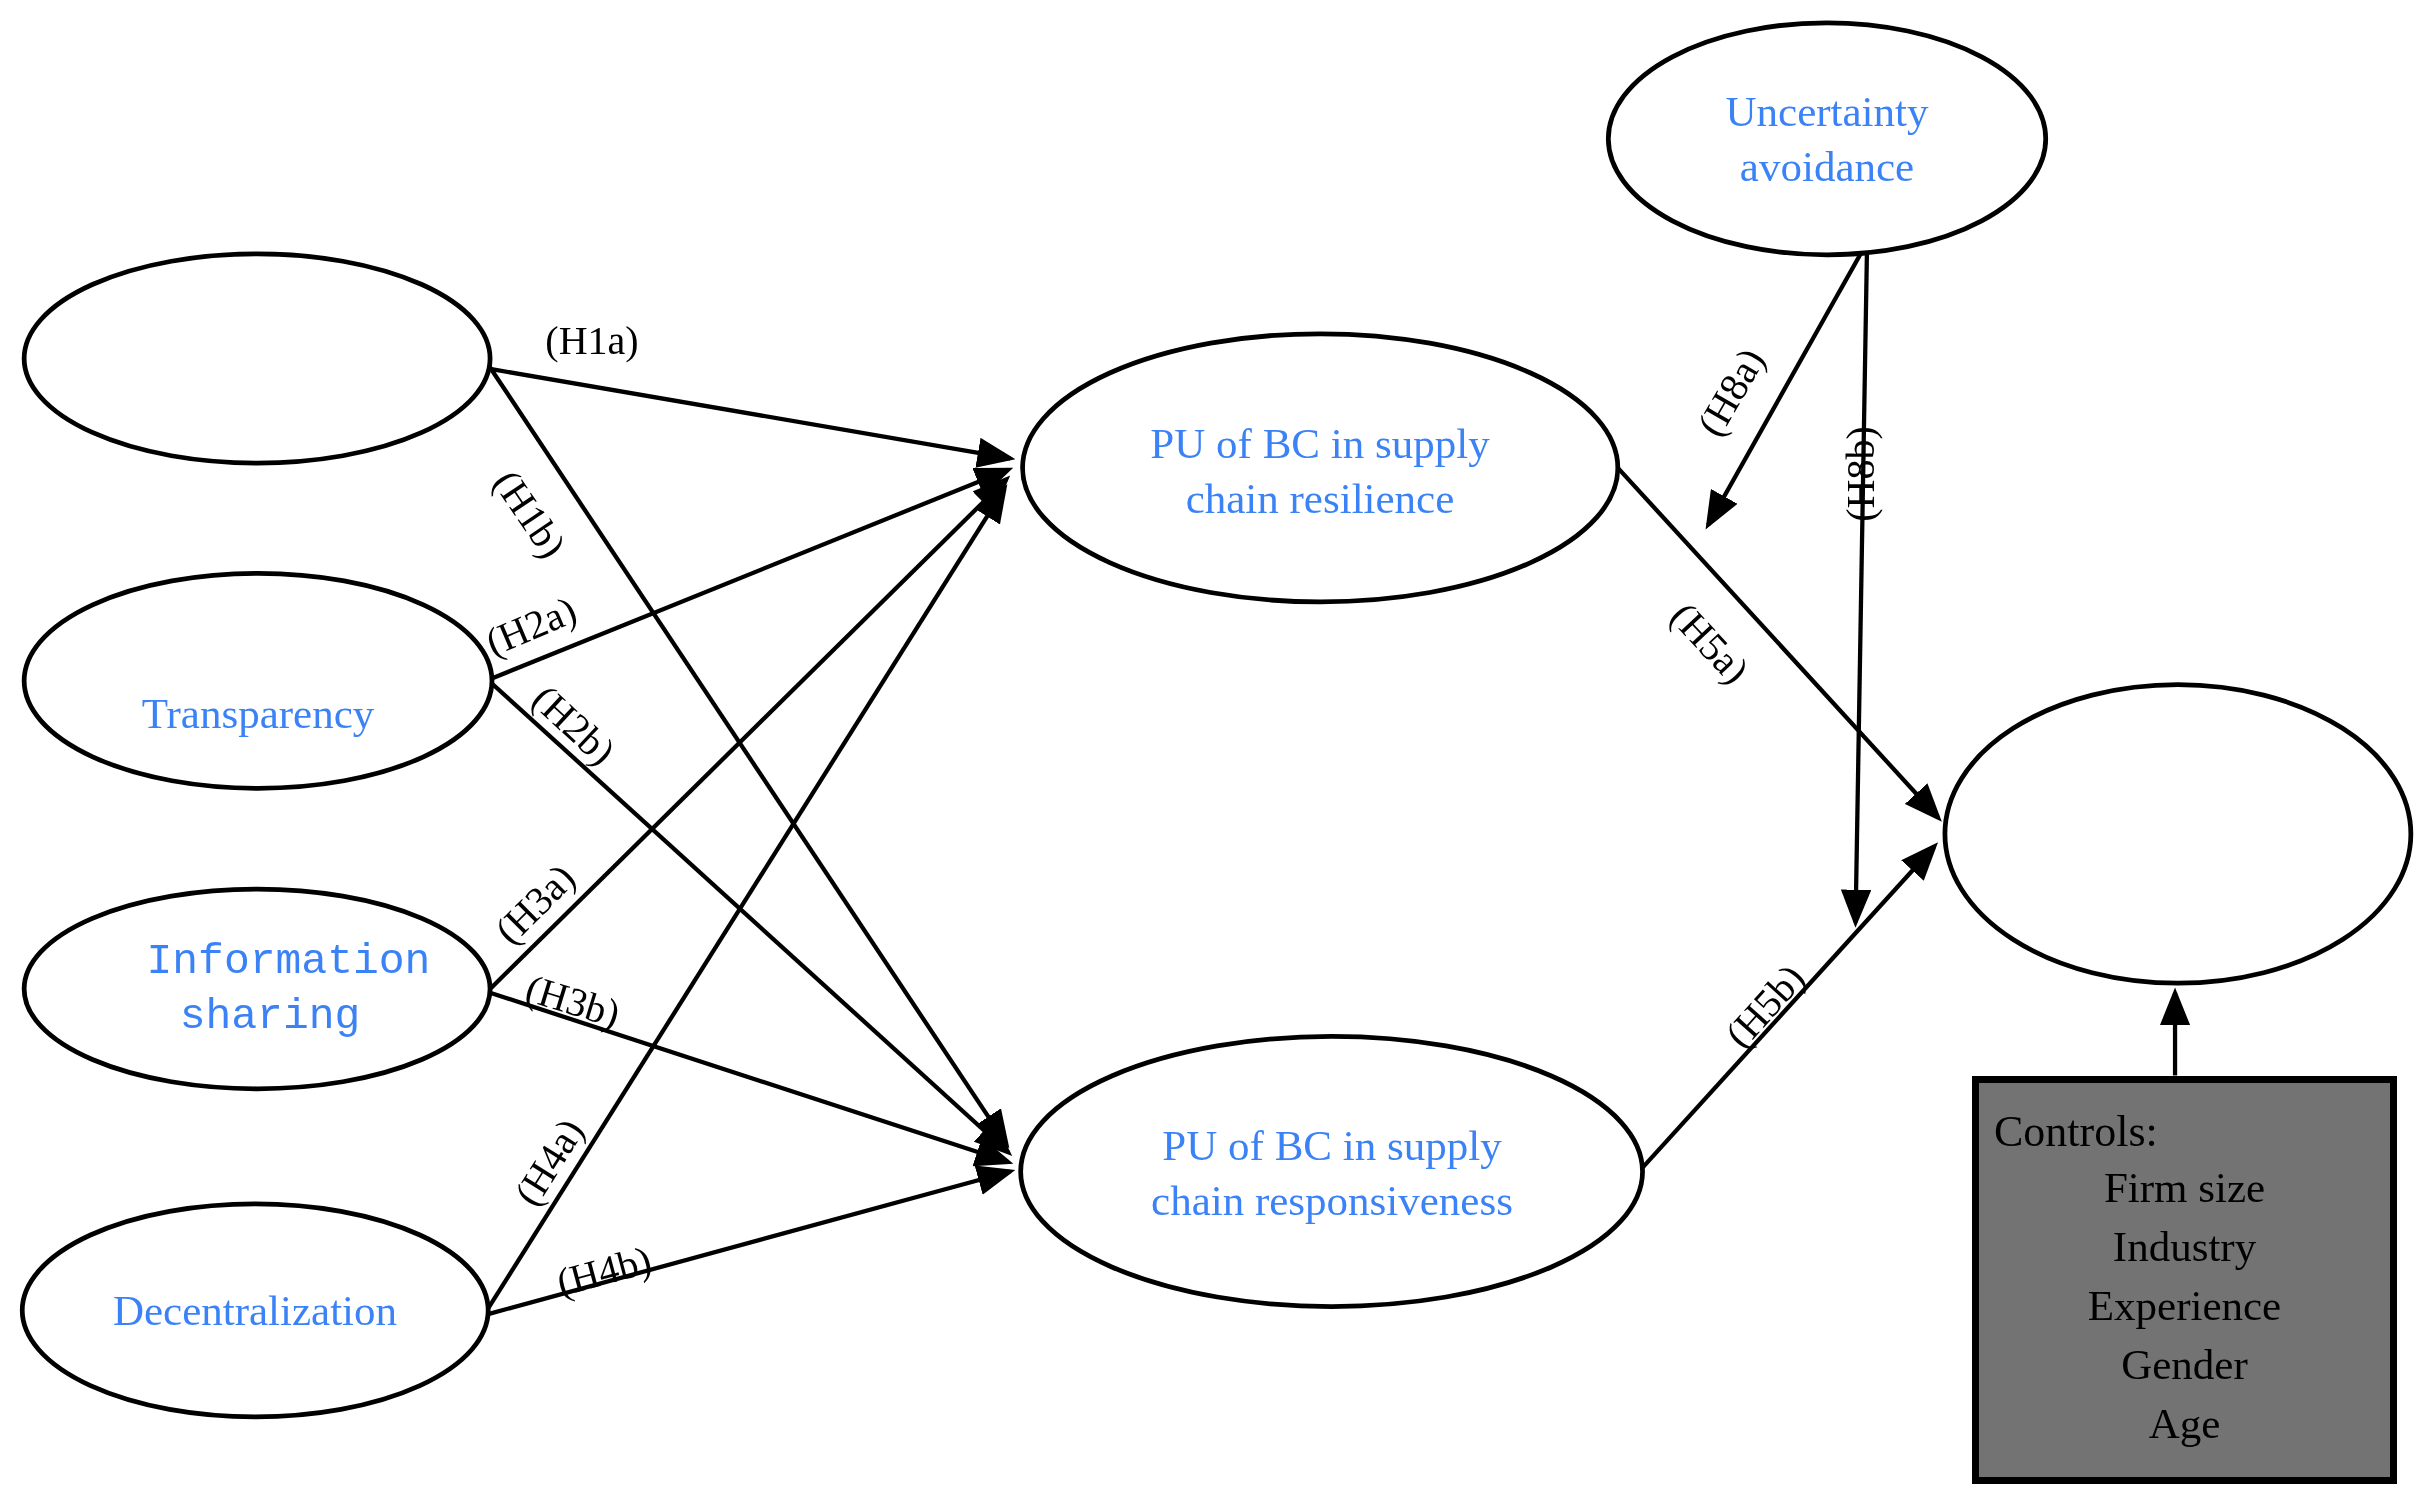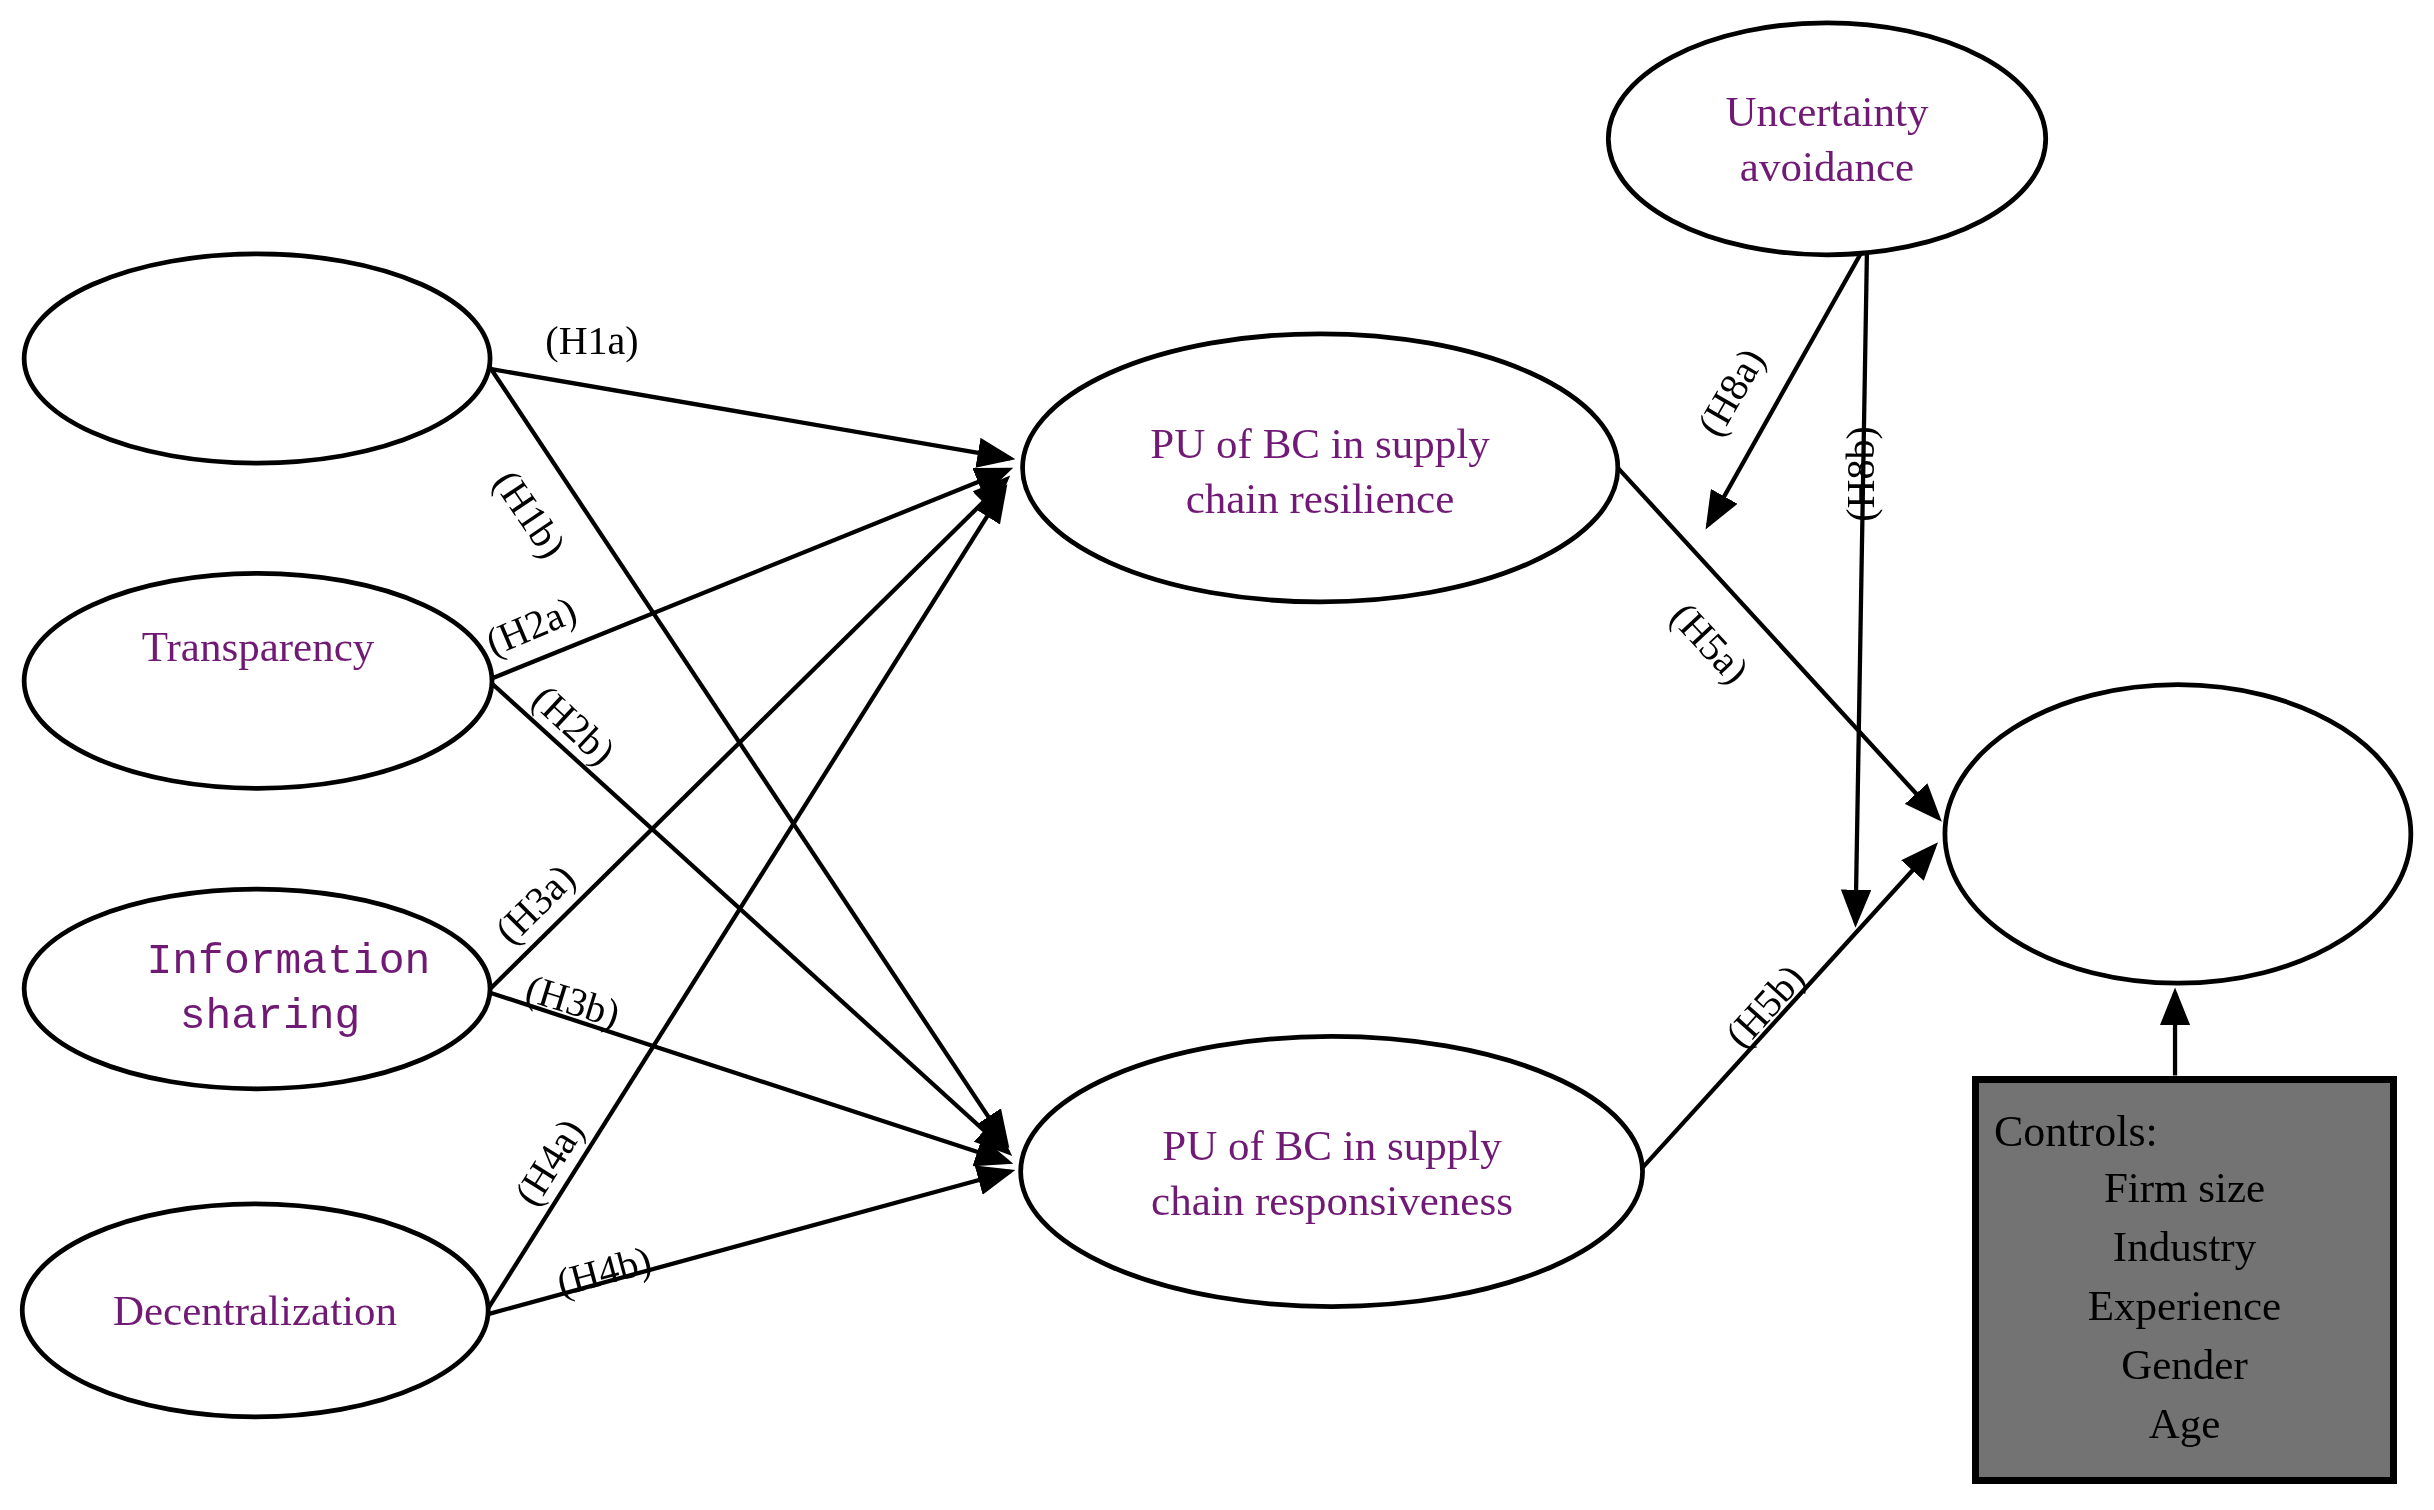--- a/index.html
+++ b/index.html
@@ -25,21 +25,21 @@
   #diagram-svg line {
     stroke: #000000;
     stroke-width: 4.5px;
   }
   .nlabel {
     position: absolute;
     transform: translate(-50%, -50%);
     text-align: center;
     font-size: 43px;
     line-height: 1.28;
-    color: #701a75;
+    color: #3b82f6;
   }
   .elabel {
     position: absolute;
     font-size: 40px;
     white-space: nowrap;
     color: #000000;
   }
   #controls-box {
     position: absolute;
     left: 1972px;
@@ -97,21 +97,21 @@
     <ellipse cx="270" cy="377" rx="245" ry="110"></ellipse>
     <ellipse cx="271" cy="716" rx="246" ry="113"></ellipse>
     <ellipse cx="270" cy="1040" rx="245" ry="105"></ellipse>
     <ellipse cx="268" cy="1378" rx="245" ry="112"></ellipse>
     <ellipse cx="1388" cy="492" rx="313" ry="141"></ellipse>
     <ellipse cx="1400" cy="1232" rx="327" ry="142"></ellipse>
     <ellipse cx="1921" cy="146" rx="230" ry="122"></ellipse>
     <ellipse cx="2290" cy="877" rx="245" ry="157"></ellipse>
   </svg>
 
-  <div class="nlabel" style="left:258px; top:647px; width:438px;">Transparency</div>
+  <div class="nlabel" style="left:258px; top:714px; width:438px;">Transparency</div>
   <div class="nlabel" style="left:270px; top:989px; width:247px;font-family:Liberation Mono, monospace;">Information sharing</div>
   <div class="nlabel" style="left:255px; top:1311px; width:438px;">Decentralization</div>
   <div class="nlabel" style="left:1320px; top:471px; width:428px;">PU of BC in supply chain resilience</div>
   <div class="nlabel" style="left:1332px; top:1173px; width:428px;">PU of BC in supply chain responsiveness</div>
   <div class="nlabel" style="left:1827px; top:139px; width:238px;">Uncertainty avoidance</div>
 
   <div class="elabel" style="left:592px; top:340px; transform:translate(-50%,-50%);">(H1a)</div>
   <div class="elabel" style="left:530px; top:514px; transform:translate(-50%,-50%) rotate(56deg);">(H1b)</div>
   <div class="elabel" style="left:531px; top:626px; transform:translate(-50%,-50%) rotate(-23deg);">(H2a)</div>
   <div class="elabel" style="left:574px; top:725px; transform:translate(-50%,-50%) rotate(43deg);">(H2b)</div>

